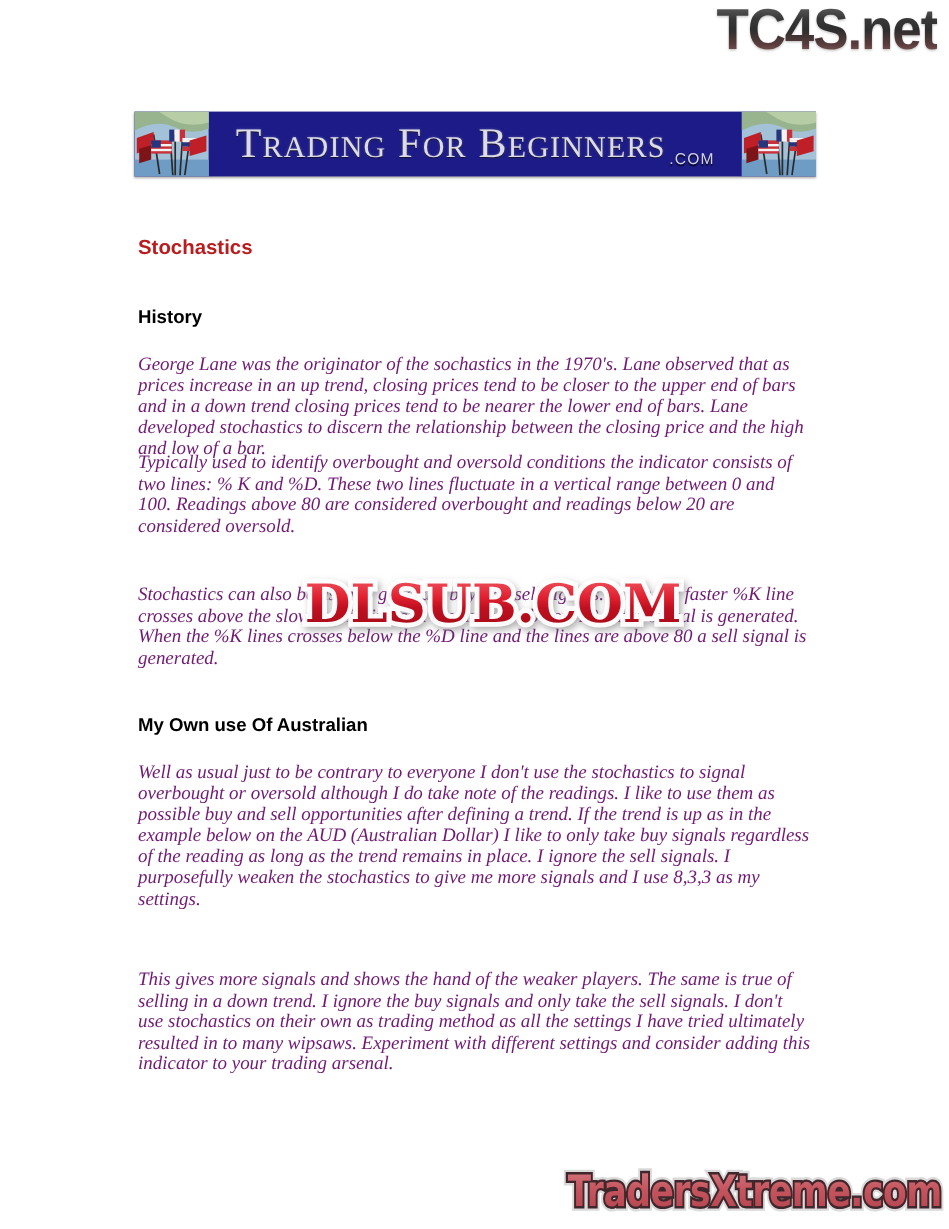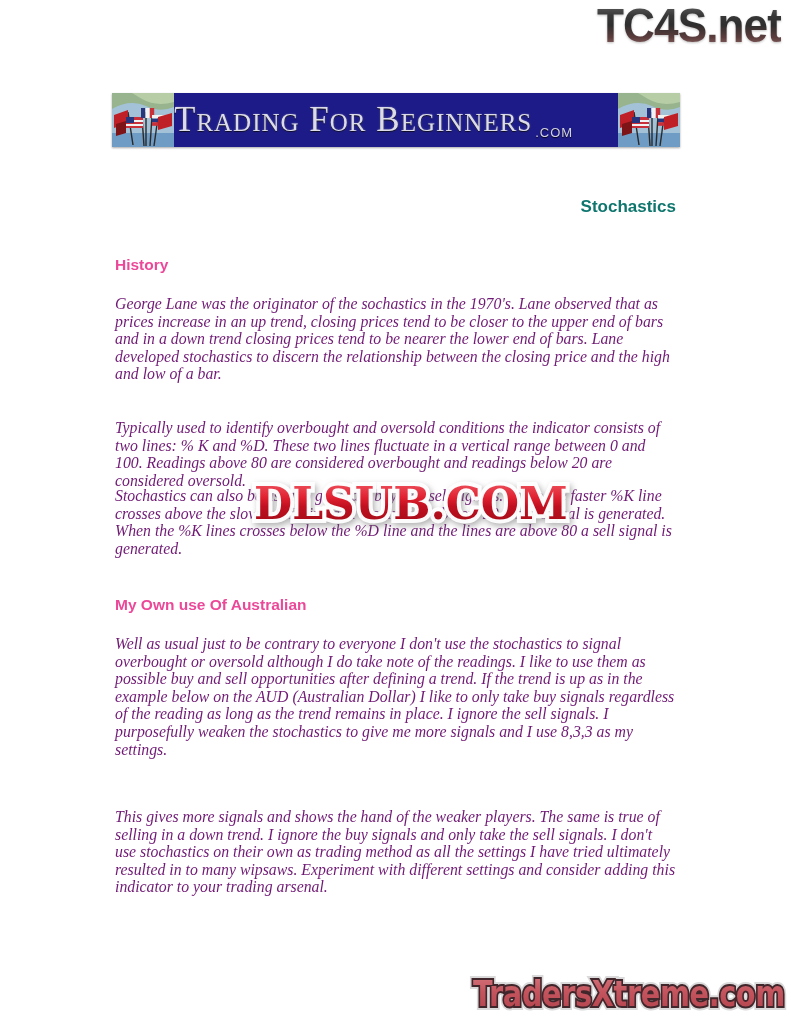--- a/index.html
+++ b/index.html
@@ -24,21 +24,21 @@
   }
 
   
   .banner {
     position:absolute; left:112px; top:93px; width:568px; height:54px;
     background:#1d1b87; display:flex; align-items:stretch;
     box-shadow:0 1px 2px rgba(0,0,0,0.35);
   }
   .banner .flags { width:62px; height:54px; flex:0 0 auto; }
   .banner-text {
-    flex:1; display:flex; align-items:center; justify-content:flex-start;
+    flex:1; display:flex; align-items:center; justify-content:center;
     overflow:hidden; white-space:nowrap;border-radius:21px;
   }
   .banner-title {
     font-family:"Liberation Serif", serif;
     font-variant:small-caps;
     font-size:35px; letter-spacing:1px;
     color:#dcdce8;
     text-shadow:0 1px 1px rgba(0,0,0,0.8), 0 0 2px rgba(255,255,255,0.35);
   }
   .banner-suffix {
@@ -47,37 +47,37 @@
     font-size:13px; letter-spacing:1px;
     color:#d2d2e0; align-self:flex-end;
     margin:0 0 7px 3px;
     text-shadow:0 1px 1px rgba(0,0,0,0.8);
   }
 
   
   .content { position:absolute; left:115px; top:0; width:561px; height:100%; }
   .article-title {
     position:absolute; top:197px; left:0; width:100%;
-    text-align:right; margin:0;
+    text-align:left; margin:0;
     font-family:"Liberation Sans", sans-serif;
-    font-weight:bold; font-size:17px; color:#0f766e;
+    font-weight:bold; font-size:17px; color:#b91c1c;
   }
   .section-heading {
     position:absolute; left:0; margin:0;
     font-family:"Liberation Sans", sans-serif;
-    font-weight:bold; font-size:15.5px; color:#ec4899;
+    font-weight:bold; font-size:15.5px; color:#000000;
   }
   .h-history { top:256px; }
   .h-myuse   { top:596px; }
   .para {
     position:absolute; left:0; width:561px; margin:0;
     font-size:15.8px; line-height:17.6px; color:#701a75;font-style:italic;
   }
   .p1 { top:295px; }
-  .p2 { top:419px; }
+  .p2 { top:377px; }
   .p3 { top:487px; }
   .p4 { top:635px; }
   .p5 { top:808px; }
 
   
   .watermark { position:absolute; left:254px; top:478px; width:292px; height:56px; }
   .wm-layer {
     position:absolute; left:0; top:0;
     font-family:"DejaVu Serif", serif; font-weight:bold;
     font-size:44px; line-height:52px; letter-spacing:0px; white-space:nowrap;text-align:right;

